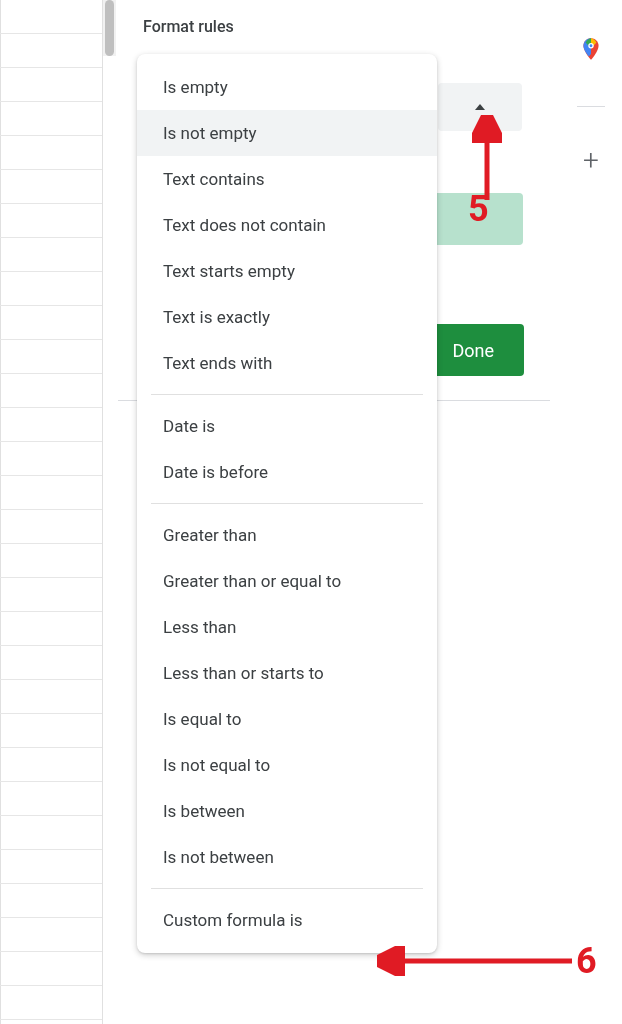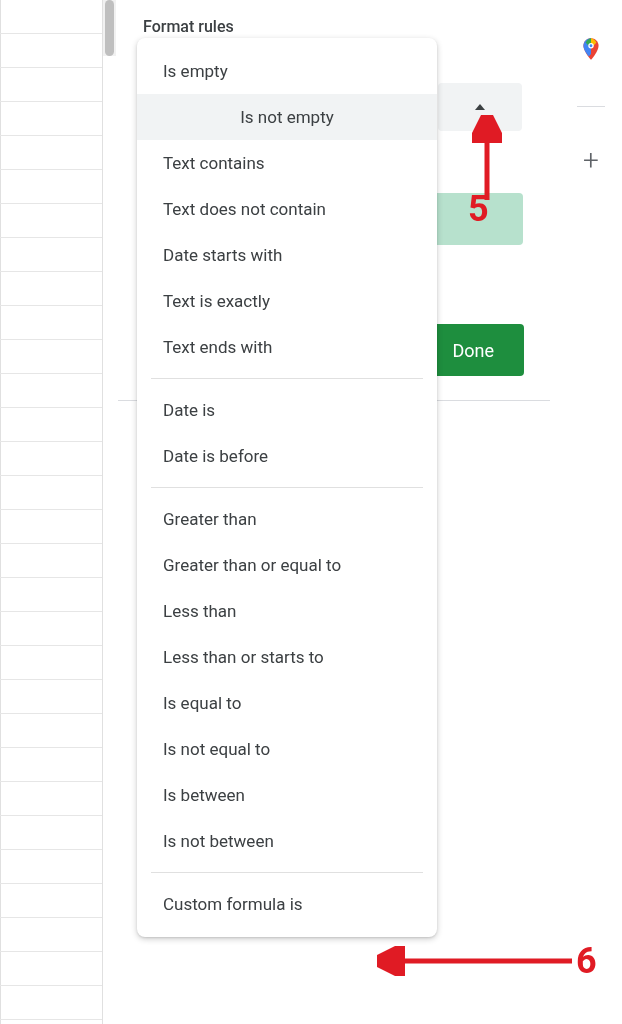--- a/index.html
+++ b/index.html
@@ -101,36 +101,35 @@
       position: absolute;
       left: 118px;
       top: 400px;
       width: 432px;
       height: 1px;
       background: #dadce0;
     }
     .dropdown-menu {
       position: absolute;
       left: 137px;
-      top: 38px;
+      top: 54px;
       width: 300px;
       background: #fff;
       border-radius: 8px;
       box-shadow: 0 2px 6px rgba(0,0,0,0.2), 0 1px 2px rgba(0,0,0,0.1);
       padding: 10px 0;
     }
     .dropdown-item {
       padding: 13px 26px;
       font-size: 17px;
       color: #3c4043;
       cursor: pointer;
     }
     .dropdown-item.hovered {
       background: #f1f3f4;
-      text-align: center;
     }
     .dropdown-divider {
       height: 1px;
       background: #e0e0e0;
       margin: 8px 14px;
     }
     .right-rail {
       position: absolute;
       right: 0;
       top: 0;
@@ -249,21 +248,21 @@
 
 <button class="done-button">Done</button>
 
 <div class="divider-line"></div>
 
 <div class="dropdown-menu">
   <div class="dropdown-item">Is empty</div>
   <div class="dropdown-item hovered">Is not empty</div>
   <div class="dropdown-item">Text contains</div>
   <div class="dropdown-item">Text does not contain</div>
-  <div class="dropdown-item">Date starts with</div>
+  <div class="dropdown-item">Text starts empty</div>
   <div class="dropdown-item">Text is exactly</div>
   <div class="dropdown-item">Text ends with</div>
   <div class="dropdown-divider"></div>
   <div class="dropdown-item">Date is</div>
   <div class="dropdown-item">Date is before</div>
   <div class="dropdown-divider"></div>
   <div class="dropdown-item">Greater than</div>
   <div class="dropdown-item">Greater than or equal to</div>
   <div class="dropdown-item">Less than</div>
   <div class="dropdown-item">Less than or starts to</div>

